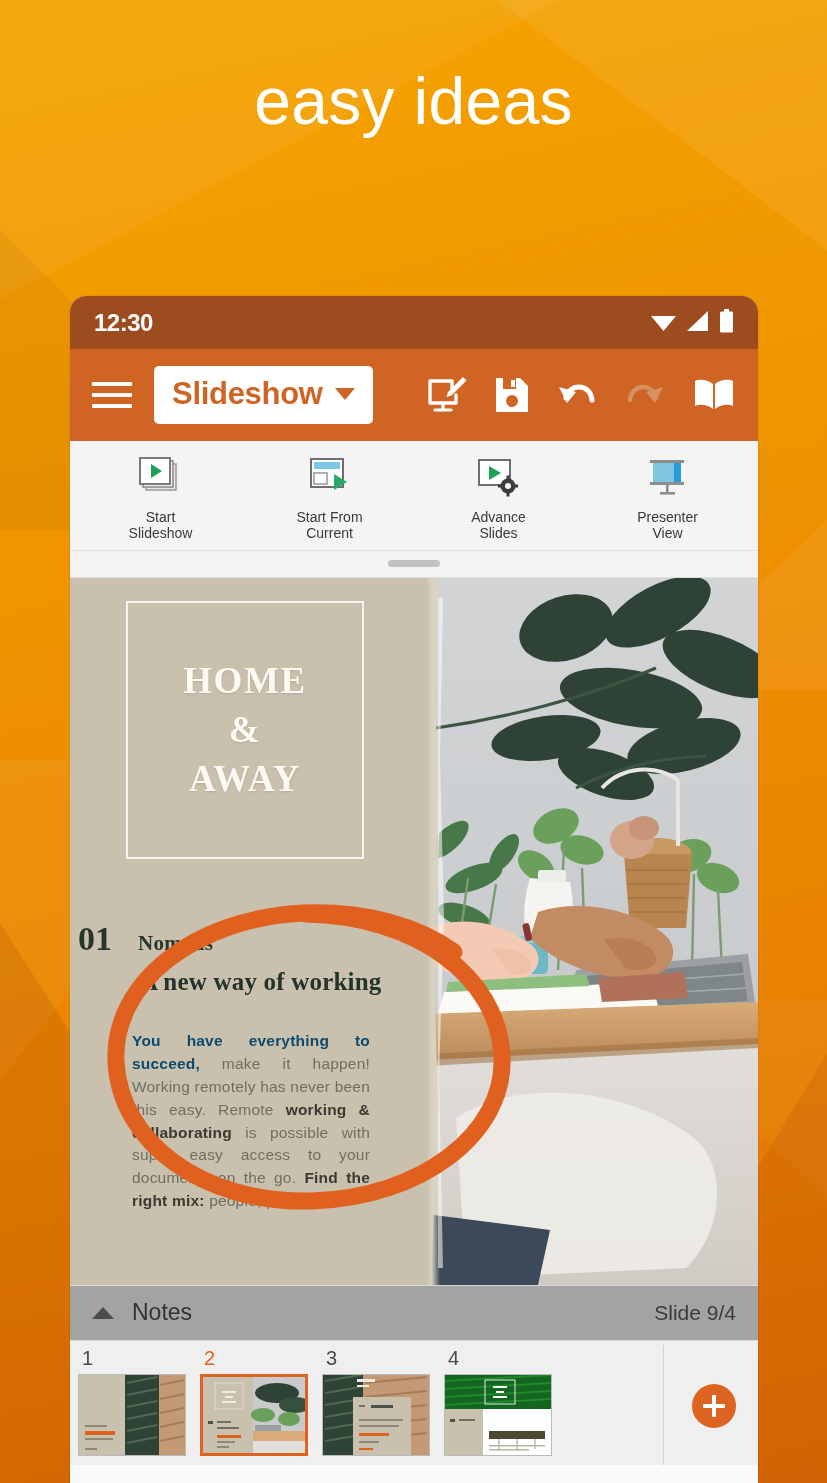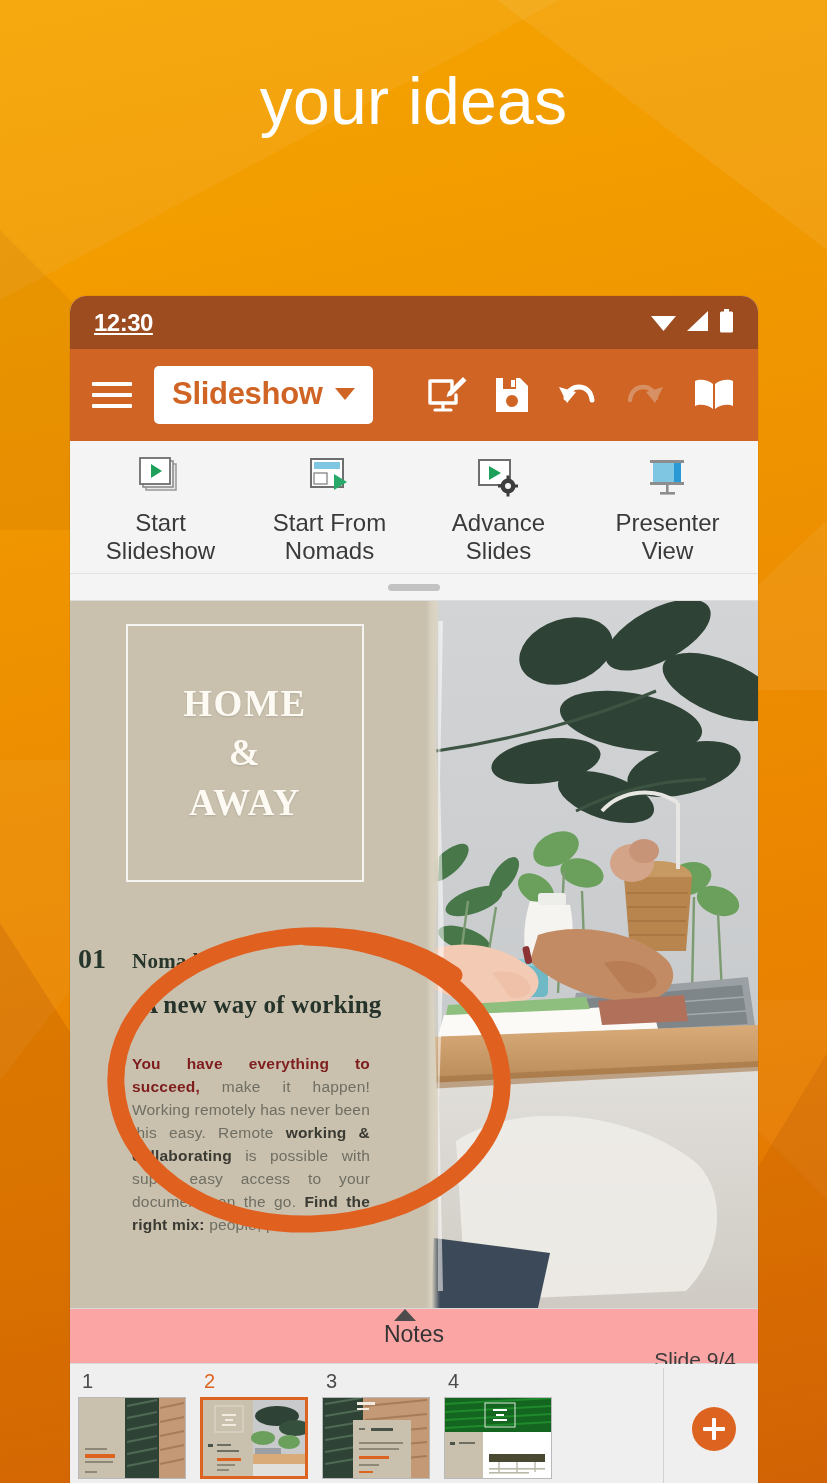--- a/index.html
+++ b/index.html
@@ -84,21 +84,21 @@
 
   
   .statusbar {
     height: 53px;
     background: #9d4c1f;
     display: flex;
     align-items: center;
     padding: 0 24px;
     color: #ffffff;
   }
-  .status-time { font-size: 24px; font-weight: bold; letter-spacing: -0.5px; text-decoration: underline; }
+  .status-time { font-size: 24px; font-weight: bold; letter-spacing: -0.5px; }
   .status-icons { margin-left: auto; display: flex; align-items: center; gap: 9px; }
 
   
   .appbar {
     height: 92px;
     background: #cf6424;
     display: flex;
     align-items: center;
     padding: 0 18px 0 22px;
   }
@@ -148,21 +148,21 @@
     flex: 1;
     display: flex;
     flex-direction: column;
     align-items: center;
     cursor: pointer;
     padding: 0 2px;
   }
   .ribbon-icon { height: 48px; display: flex; align-items: center; justify-content: center; }
   .ribbon-label {
     margin-top: 8px;
-    font-size: 24px;
+    font-size: 14px;
     color: #3a3a3a;
     text-align: center;
     line-height: 1.17;
     white-space: pre-line;
   }
 
   
   .handle-bar {
     background: #f4f4f4;
     height: 27px;
@@ -224,21 +224,21 @@
   .sec-row {
     position: absolute;
     left: 8px; top: 342px;
     display: flex;
     align-items: baseline;
     gap: 26px;
   }
   .sec-num {
     font-family: "Liberation Serif", serif;
     font-weight: bold;
-    font-size: 28px;
+    font-size: 34px;
     color: #27362b;
   }
   .sec-name {
     font-family: "Liberation Serif", serif;
     font-weight: bold;
     font-size: 21px;
     color: #27362b;
     letter-spacing: 0.3px;
   }
   .sec-sub {
@@ -254,42 +254,41 @@
   .body-copy {
     position: absolute;
     left: 62px; top: 452px;
     width: 238px;
     font-size: 15.5px;
     line-height: 1.48;
     color: #6f6e63;
     text-align: justify;
     letter-spacing: 0.2px;
   }
-  .body-copy .lead { color: #7f1d1d; font-weight: bold; }
+  .body-copy .lead { color: #0c4a6e; font-weight: bold; }
   .body-copy b { color: #3a3a32; font-weight: bold; }
 
   
   .annot-circle {
     position: absolute;
     left: 28px; top: 320px;
     width: 420px; height: 320px;
     z-index: 6;
     pointer-events: none;
   }
 
   
   .notes-bar {
     height: 56px;
-    background: #fca5a5;
+    background: #a3a3a3;
     border-top: 1px solid #d9d9d9;
     border-bottom: 1px solid #d9d9d9;
     display: flex;
     align-items: center;
     padding: 0 22px;
-    flex-direction: column;
   }
   .chev-up {
     width: 0; height: 0;
     border-left: 11px solid transparent;
     border-right: 11px solid transparent;
     border-bottom: 12px solid #4c4c4c;
     margin-right: 18px;
   }
   .notes-label { font-size: 23px; color: #333; }
   .slide-count { margin-left: auto; font-size: 21px; color: #3b3b3b; }
@@ -360,21 +359,21 @@
   <div class="facet f1"></div>
   <div class="facet f2"></div>
   <div class="facet f3"></div>
   <div class="facet f4"></div>
   <div class="facet f5"></div>
   <div class="facet f6"></div>
   <div class="facet f7"></div>
   <div class="facet f8"></div>
 
   <div class="hero">
-    <span class="hero-line2">your ideas</span>
+    <span class="hero-line2">easy ideas</span>
   </div>
 
   <div class="phone">
 
     <div class="statusbar">
       <div class="status-time">12:30</div>
       <div class="status-icons">
         <span>
           <svg width="27" height="22" viewBox="0 0 27 22">
               <path d="M1 6 L26 6 L13.5 21 Z" fill="#fff"></path>
@@ -461,21 +460,21 @@
       <div class="ribbon-item">
         <div class="ribbon-icon">
           <svg width="48" height="46" viewBox="0 0 48 46">
             <rect x="5" y="5" width="32" height="28" fill="#ffffff" stroke="#6e6e6e" stroke-width="2"></rect>
             <rect x="8" y="8" width="26" height="7" fill="#7fc6e3"></rect>
             <rect x="8" y="19" width="13" height="11" fill="#ffffff" stroke="#8d8d8d" stroke-width="1.4"></rect>
             <path d="M28 20 L41 28 L28 36 Z" fill="#28a96a"></path>
           </svg>
         </div>
         <div class="ribbon-label">Start From
-Nomads</div>
+Current</div>
       </div>
 
 
       <div class="ribbon-item">
         <div class="ribbon-icon">
           <svg width="48" height="46" viewBox="0 0 48 46">
             <rect x="4" y="6" width="31" height="25" fill="#ffffff" stroke="#6e6e6e" stroke-width="2"></rect>
             <path d="M14 12 L26 19 L14 26 Z" fill="#1ca05a"></path>
             <circle cx="33" cy="32" r="7.5" fill="#3d3d3d"></circle>
             <circle cx="33" cy="32" r="3" fill="#f4f4f4"></circle>

